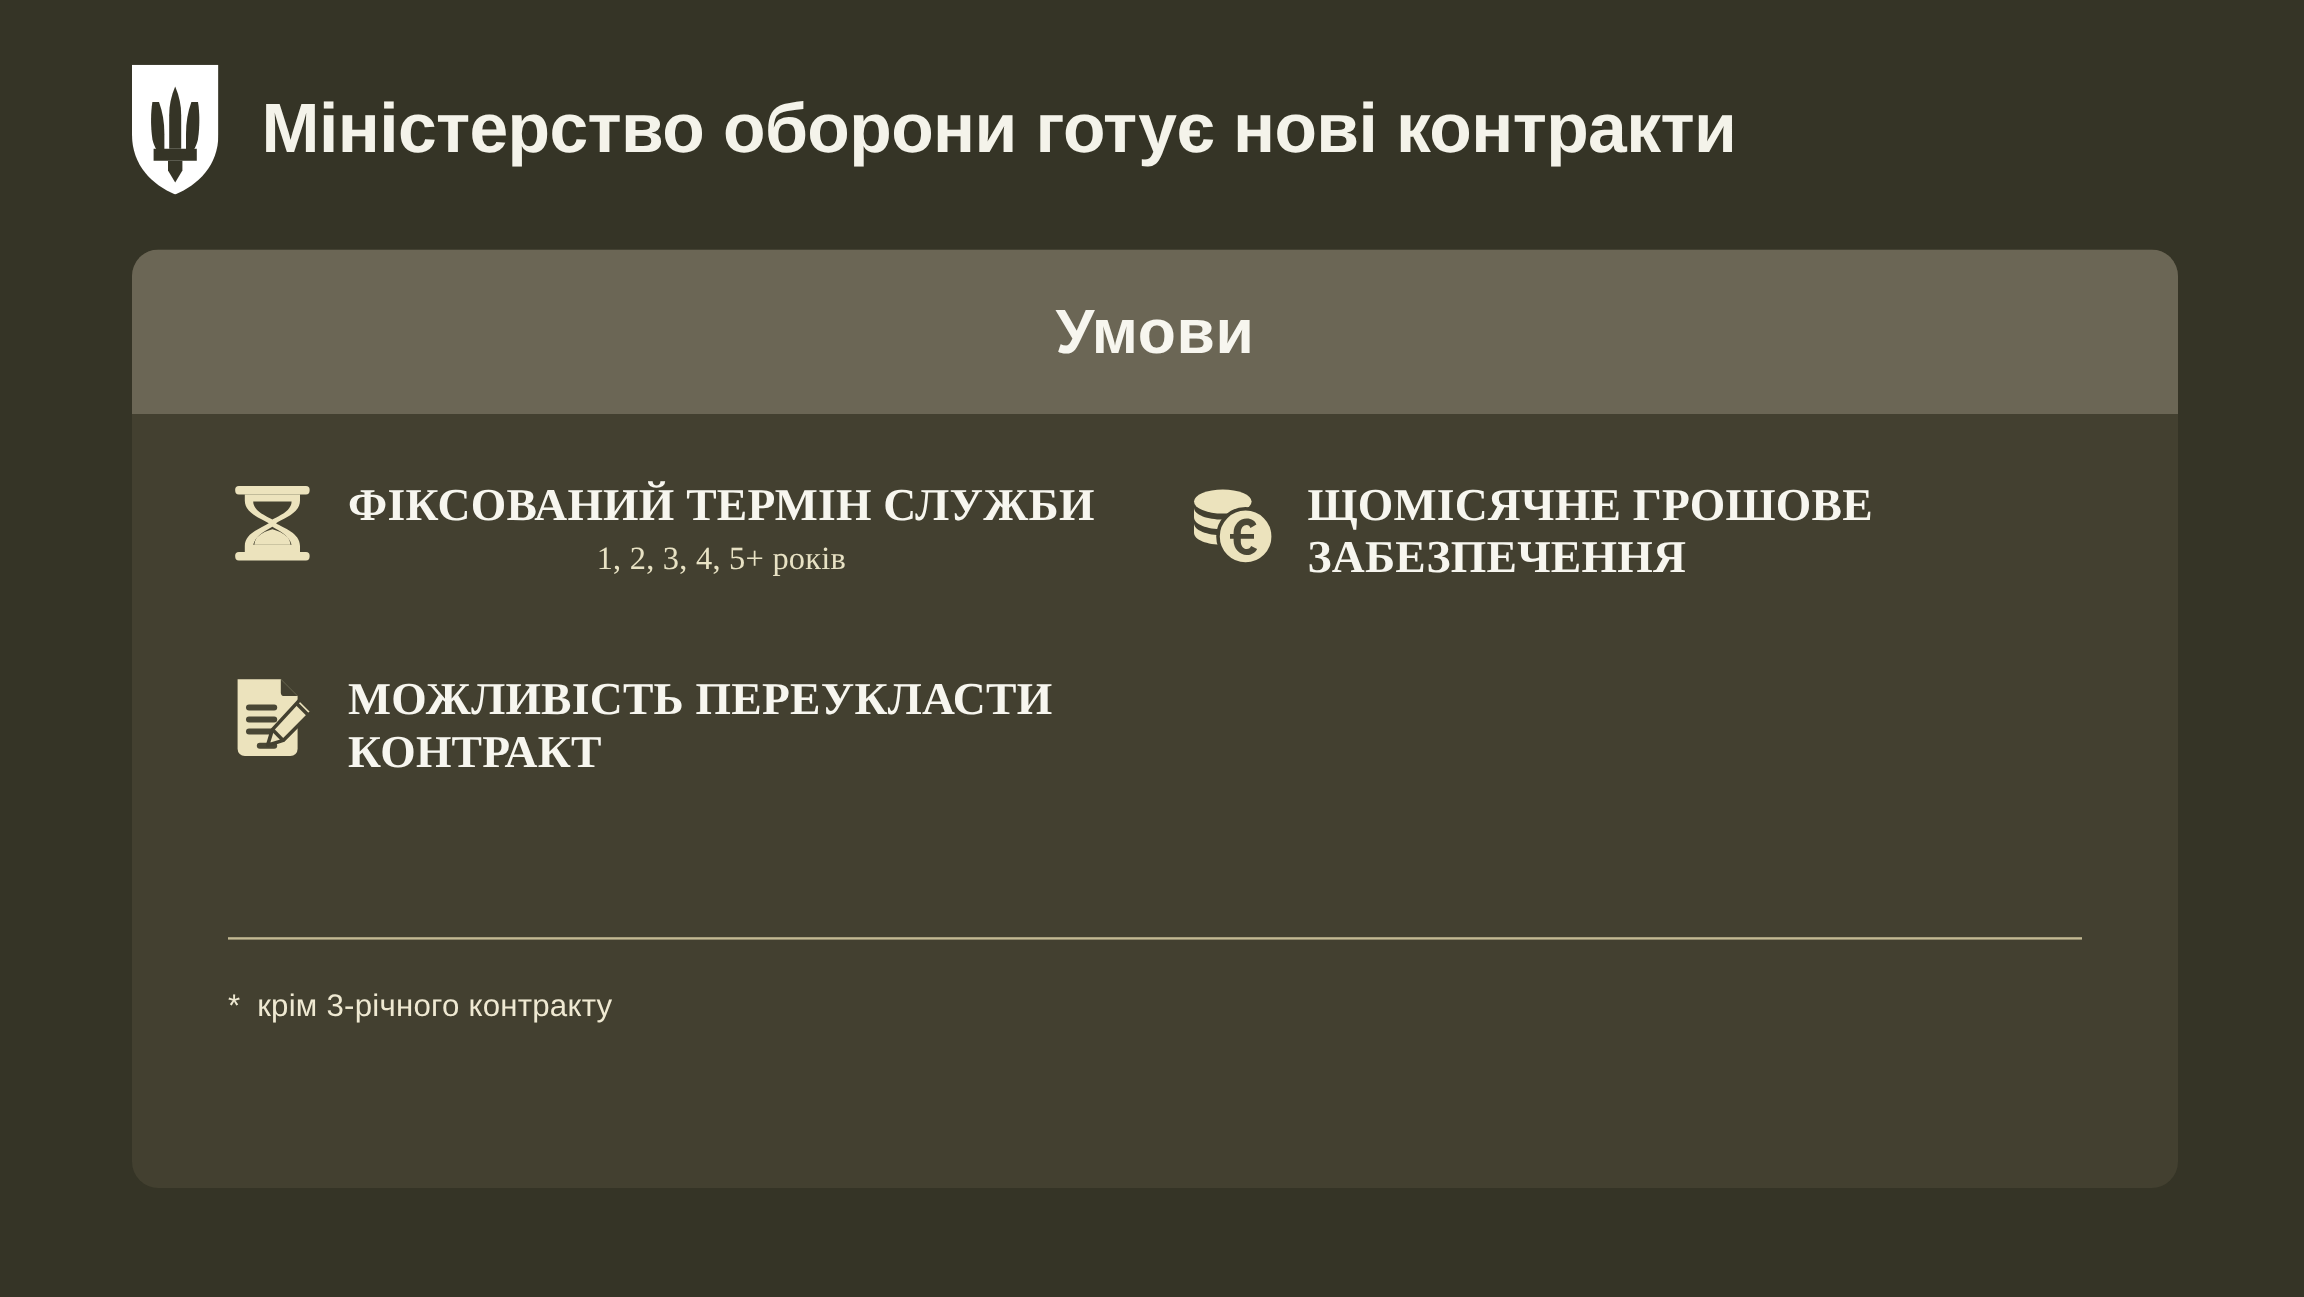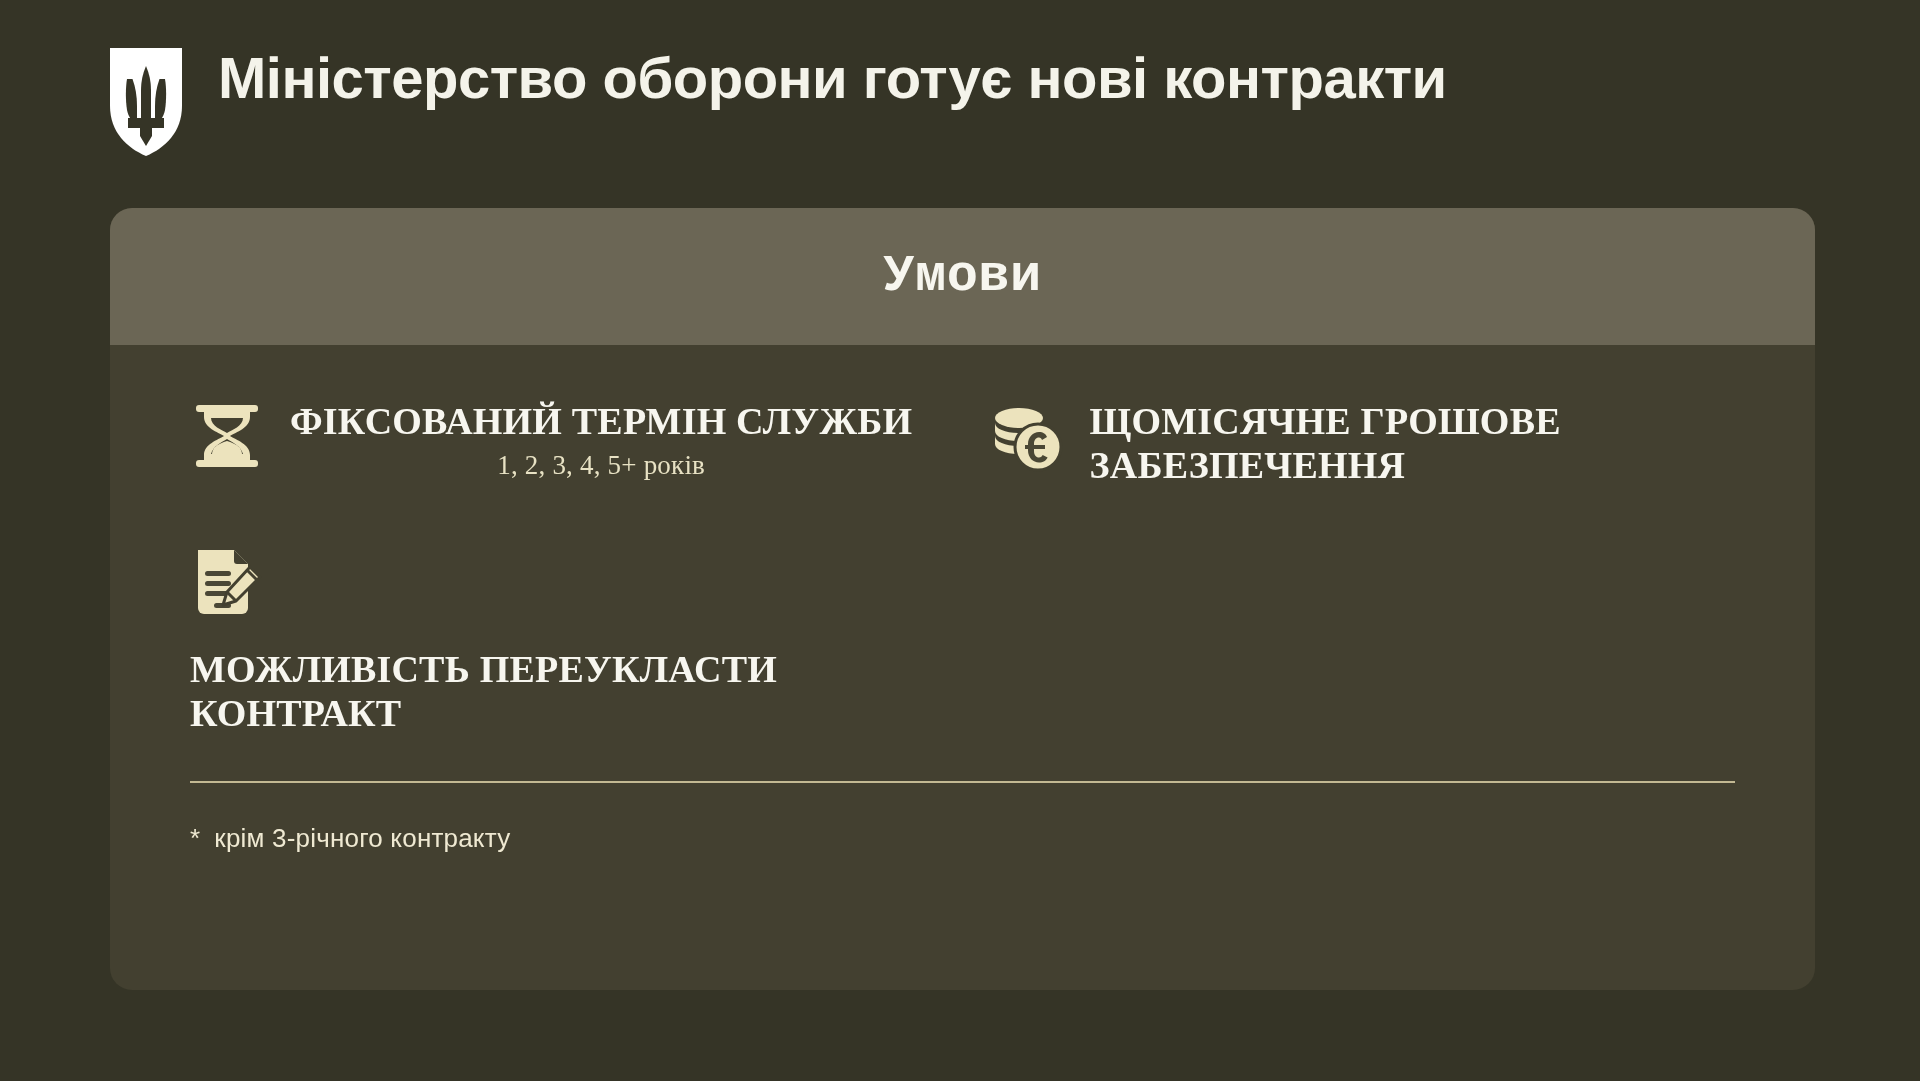--- a/index.html
+++ b/index.html
@@ -23,20 +23,21 @@
     height:1081px;
     background:#353426;
   }
 
   
   .header {
     position:absolute;
     left:110px;
     top:48px;
     display:flex;
+    align-items:center;
     gap:36px;
     height:120px;
   }
 
   .emblem {
     width:72px;
     height:108px;
     flex:0 0 auto;
     display:block;
   }
@@ -68,21 +69,20 @@
     display:flex;
     align-items:center;
     justify-content:center;
   }
 
   .card-header-title {
     font-size:52px;
     font-weight:700;
     color:#f7f6ef;
     letter-spacing:0.5px;
-    font-family:Liberation Mono, monospace;
   }
 
   .card-body {
     position:relative;
     height:645px;
     padding:52px 80px 0 80px;
   }
 
   
   .features {
@@ -126,21 +126,21 @@
     font-size:27px;
     font-weight:400;
     color:#e8e2c4;
     line-height:1.2;
     letter-spacing:0.2px;
     text-align:center;
   }
 
   
   .feature--deferment  { margin-top:6px; }
-  .feature--recontract { margin-top:8px;flex-direction:column; }
+  .feature--recontract { margin-top:24px; }
 
   
   .divider {
     position:absolute;
     left:80px;
     top:436px;
     width:1545px;
     height:2px;
     background:#d9cfa4;
     opacity:.85;

